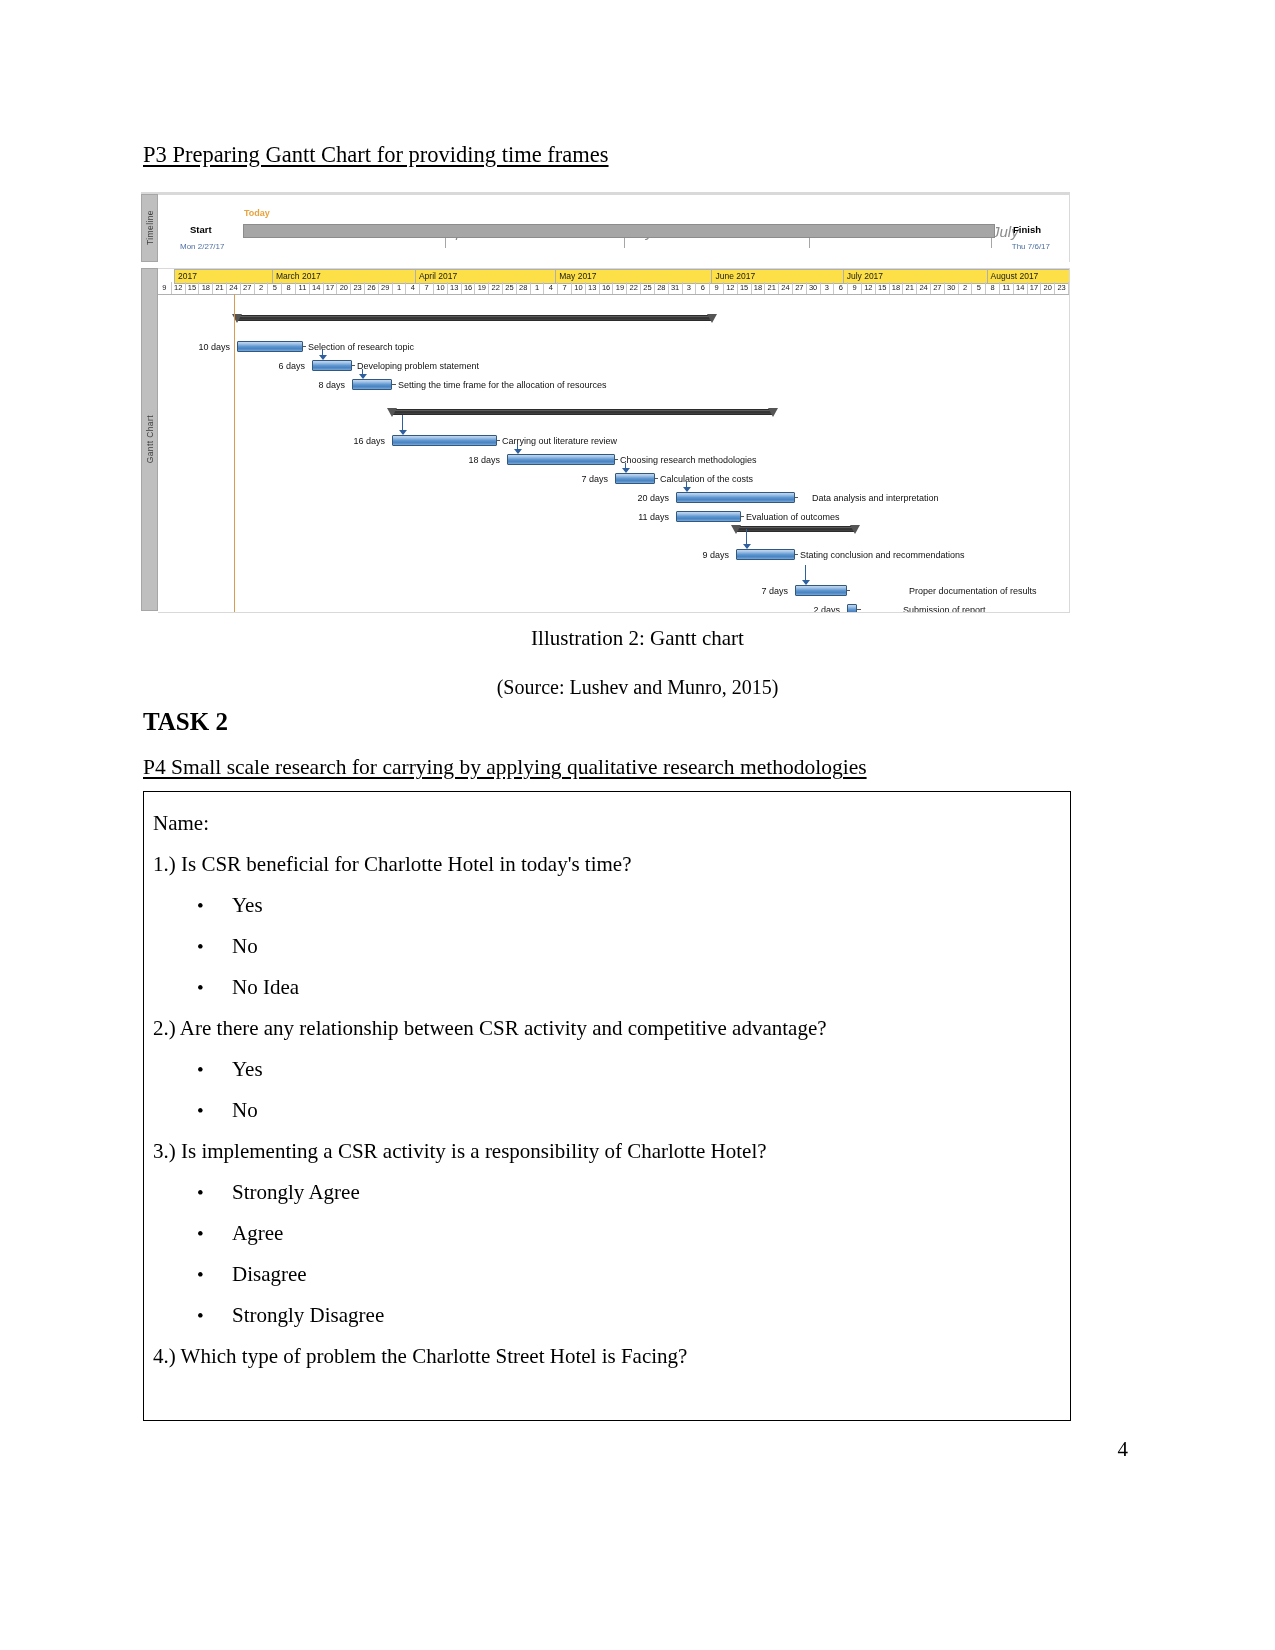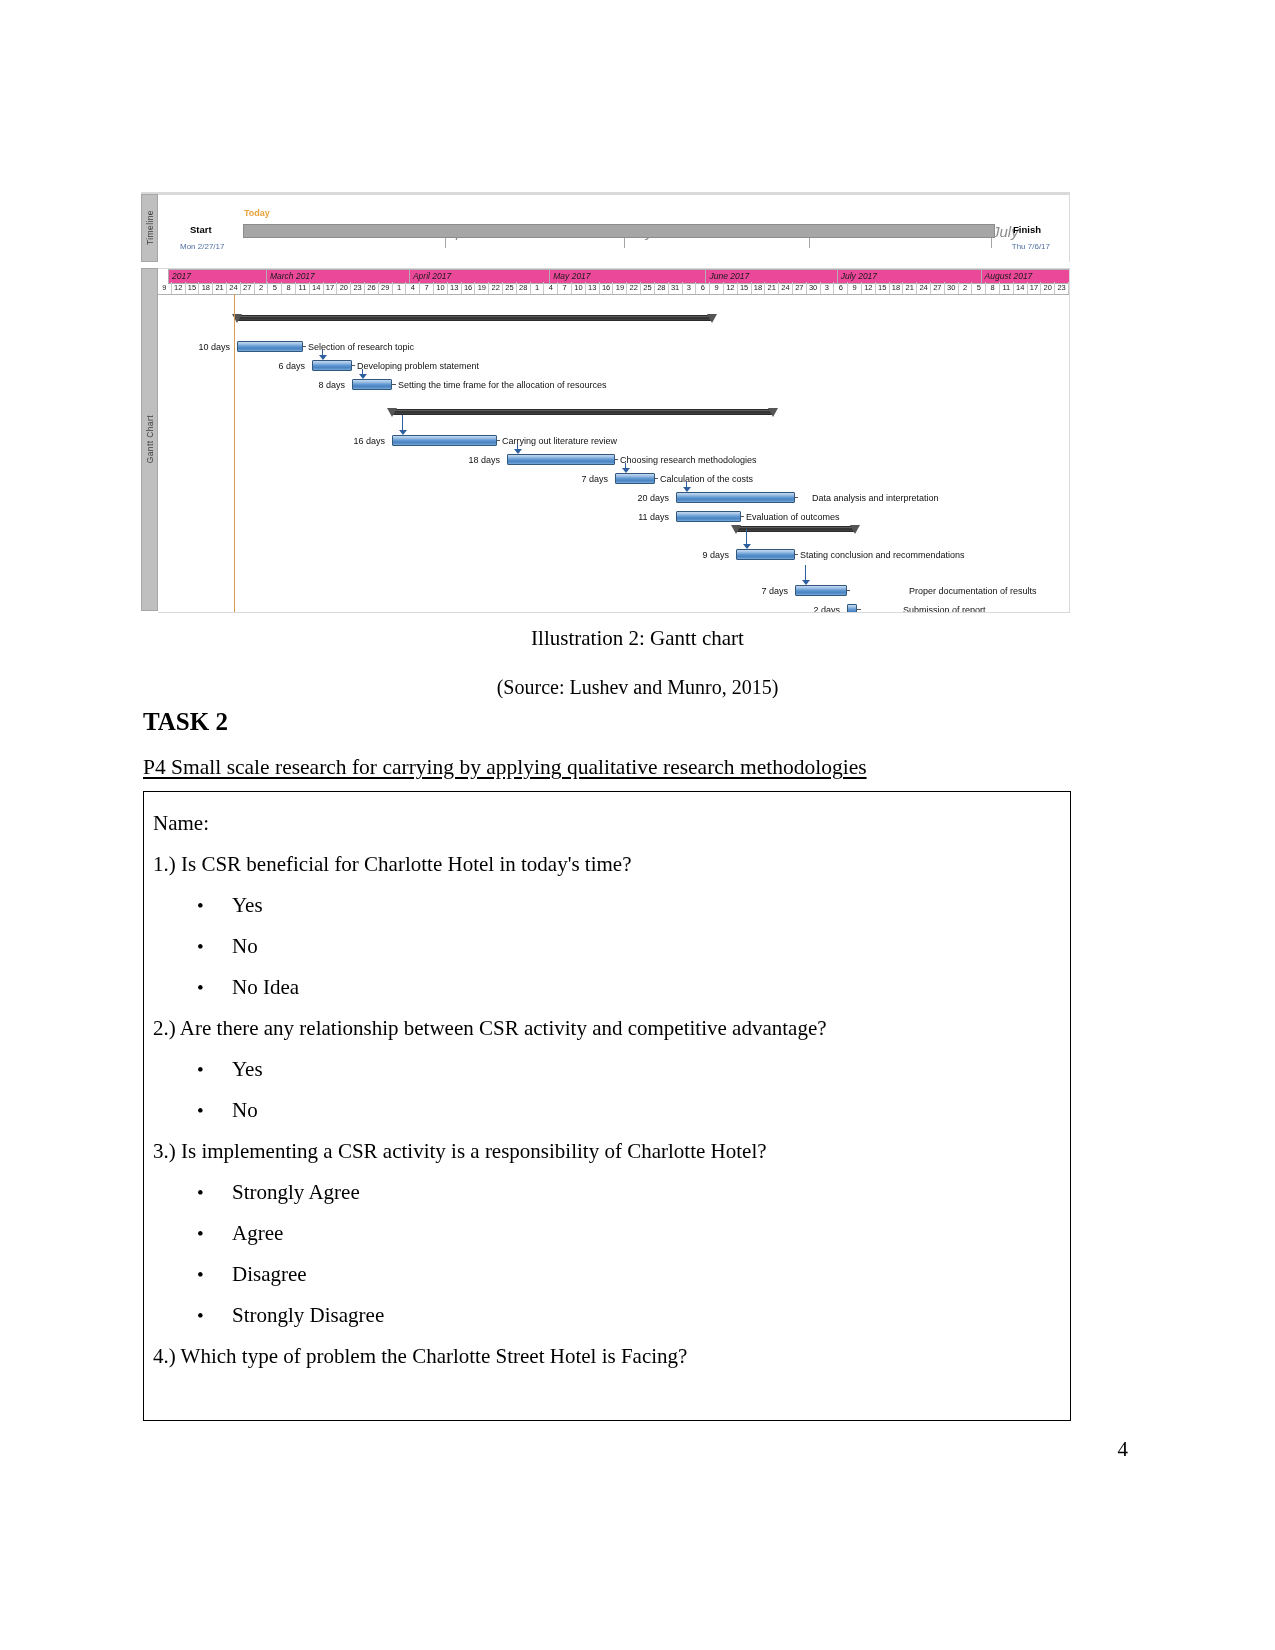--- a/index.html
+++ b/index.html
@@ -163,27 +163,26 @@
     top: 76px;
     right: 0;
     bottom: 0;
     background: #ffffff;
     border: 1px solid #d9d9d9;
     border-left: none;
     box-sizing: border-box;
   }
   .month-head {
     position: absolute;
-    left: 10px; right: 0;
+    left: 16px; right: 0;
     top: 0;
     height: 13px;
-    background: #ec4899;
+    background: #fde047;
     border-bottom: 1px solid #b0b0b0;
     border-top: 1px solid #b0b0b0;
-    font-style: italic;
   }
   .month-cell {
     position: absolute;
     top: 0;
     height: 13px;
     border-left: 1px solid #b0b0b0;
     box-sizing: border-box;
     font-family: "Liberation Sans", sans-serif;
     font-size: 8.5px;
     color: #1a1a1a;
@@ -379,20 +378,21 @@
     top: 1437px;
     font-size: 21px;
     font-family: "Liberation Serif", serif;
   }
 </style>
 </head>
 <body>
 
 <div class="page">
 
+  <div class="h-underline">P3 Preparing Gantt Chart for providing time frames</div>
 
   <div class="gantt-figure">
     <div class="topline"></div>
 
     <div class="side-tab" id="timeline-tab">
       <span>Timeline</span>
     </div>
     <div class="side-tab" id="gantt-tab">
       <span>Gantt Chart</span>
     </div>

